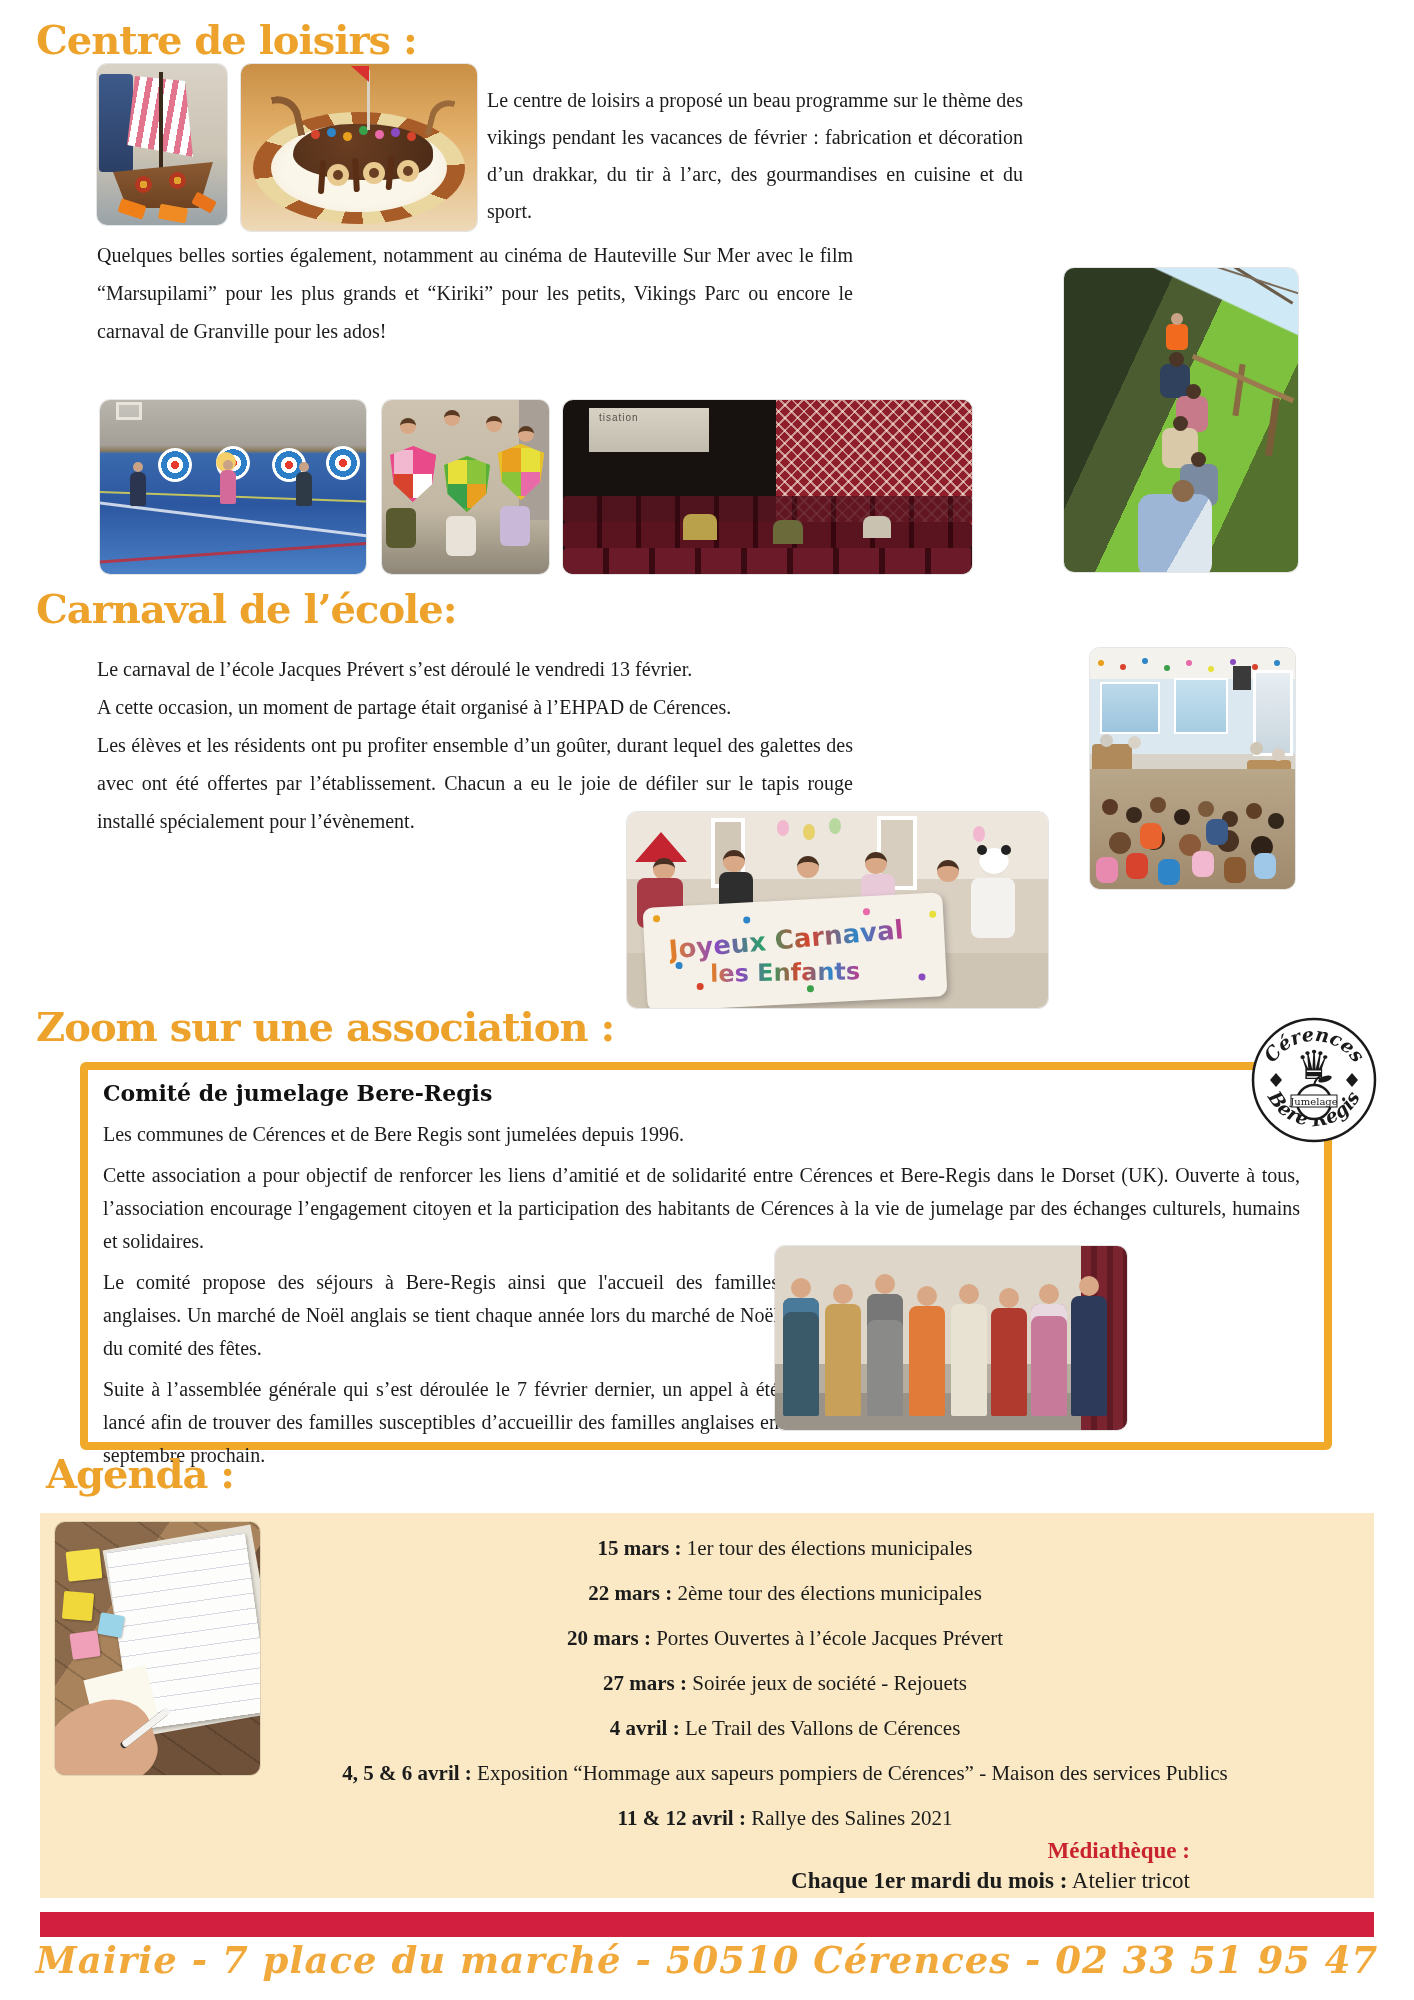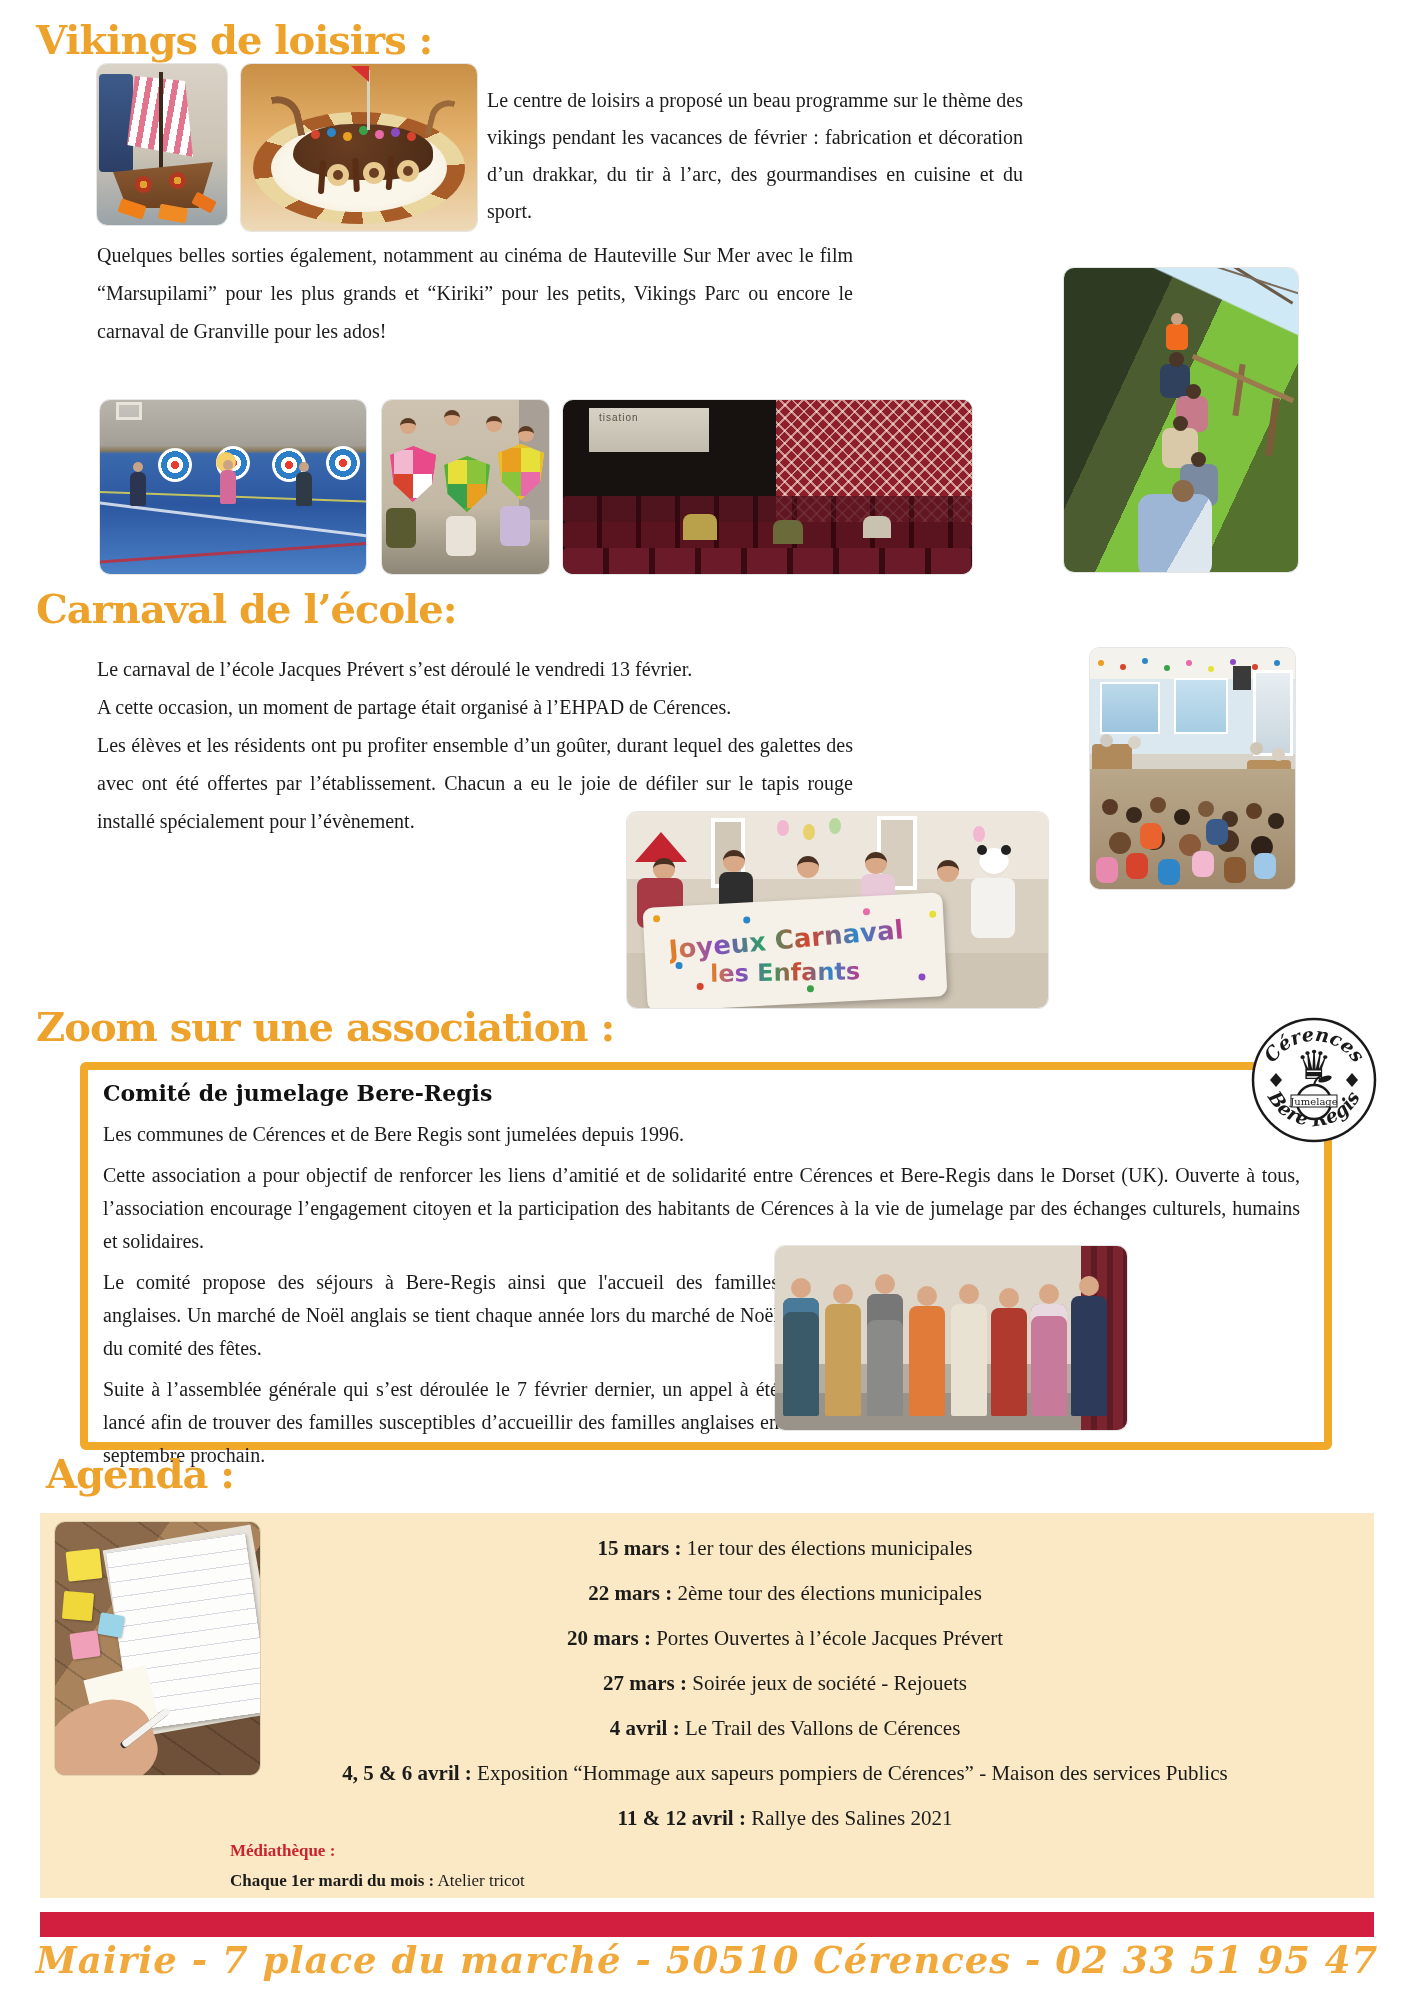--- a/index.html
+++ b/index.html
@@ -176,34 +176,34 @@
   .agphoto .y1{left:12px;top:28px;width:34px;height:30px;background:#f5e04a;transform:rotate(-6deg);}
   .agphoto .y2{left:8px;top:70px;width:30px;height:28px;background:#f0d83a;transform:rotate(5deg);}
   .agphoto .pk{left:16px;top:110px;width:28px;height:26px;background:#f0a0b8;transform:rotate(-8deg);}
   .agphoto .bl{left:44px;top:92px;width:24px;height:22px;background:#9ad4e8;transform:rotate(10deg);}
   .agphoto .note{left:34px;top:150px;width:64px;height:54px;background:#fbf8ee;transform:rotate(-14deg);}
   .agphoto .hand{left:-10px;bottom:-14px;width:110px;height:86px;background:#d9a886;border-radius:50% 42% 34% 50%;transform:rotate(-18deg);}
   .agphoto .pen{left:62px;bottom:44px;width:58px;height:7px;background:#f4f2ee;border-radius:3px;transform:rotate(-38deg);box-shadow:-2px 0 0 #333;}
   .agenda-list{position:absolute;left:230px;top:1526px;width:1110px;font-size:21px;text-align:center;}
   .agenda-item{height:45px;line-height:45px;white-space:nowrap;}
   .agenda-item b{font-weight:bold;}
-  .med{position:absolute;left:230px;width:960px;font-size:17px;line-height:30px;}
+  .med{position:absolute;left:230px;width:960px;text-align:right;font-size:23px;line-height:30px;}
   .med-label{top:1836px;color:var(--red2);font-weight:bold;}
   .med-line{top:1866px;}
   .med-line b{font-weight:bold;}
 
   .red-bar{position:absolute;left:40px;top:1912px;width:1334px;height:25px;background:var(--red);}
   .footer{position:absolute;left:0;top:1938px;width:1414px;text-align:center;font-family:"DejaVu Serif",serif;font-style:italic;font-weight:bold;font-size:37px;color:var(--footer-orange);letter-spacing:1px;}
 </style>
 </head>
 <body>
 
 <div class="page">
 
-  <h2 class="h" style="left:36px;top:16px;">Vikings de loisirs :</h2>
+  <h2 class="h" style="left:36px;top:16px;">Centre de loisirs :</h2>
 
   <div class="ph drakkar">
     <span class="tap"></span>
       <span class="sail"></span>
       <span class="mast"></span>
     <span class="hull"></span>
       <span class="sh1"></span>
       <span class="sh2"></span>
     <span class="p1"></span>
       <span class="p2"></span>

